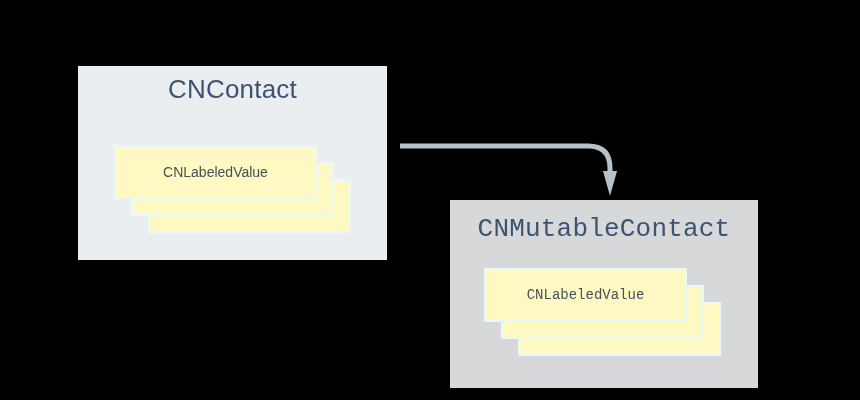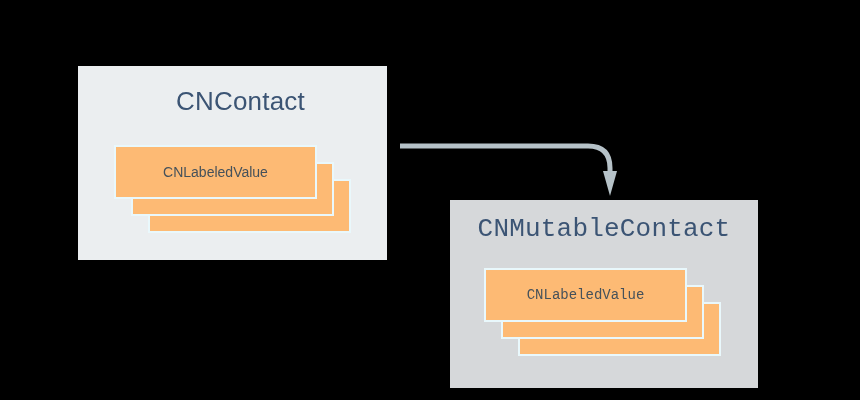--- a/index.html
+++ b/index.html
@@ -46,21 +46,21 @@
     left: 0;
     width: 100%;
     text-align: center;
     color: #3b5474;
     font-size: 26px;
     font-weight: 400;
     letter-spacing: 0.2px;
     line-height: 30px;
     white-space: nowrap;
   }
-  #panel-contact .panel-title { top: 20px; padding-left: 8px; }
+  #panel-contact .panel-title { top: 8px; }
   #panel-mutable-contact .panel-title { top: 14px; }
 
   
   .card-stack {
     position: absolute;
   }
   #stack-contact {
     left: 36px;
     top: 79px;
     width: 237px;
@@ -69,21 +69,21 @@
   #stack-mutable-contact {
     left: 34px;
     top: 68px;
     width: 237px;
     height: 88px;
   }
 
   .card {
     position: absolute;
     box-sizing: border-box;
-    background: #fdba74;
+    background: #fef9c3;
     border: 2px solid #e9f8fc;
   }
   .card-back-2 {
     left: 34px;
     top: 34px;
     width: 203px;
     height: 54px;
     z-index: 1;
   }
   .card-back-1 {

